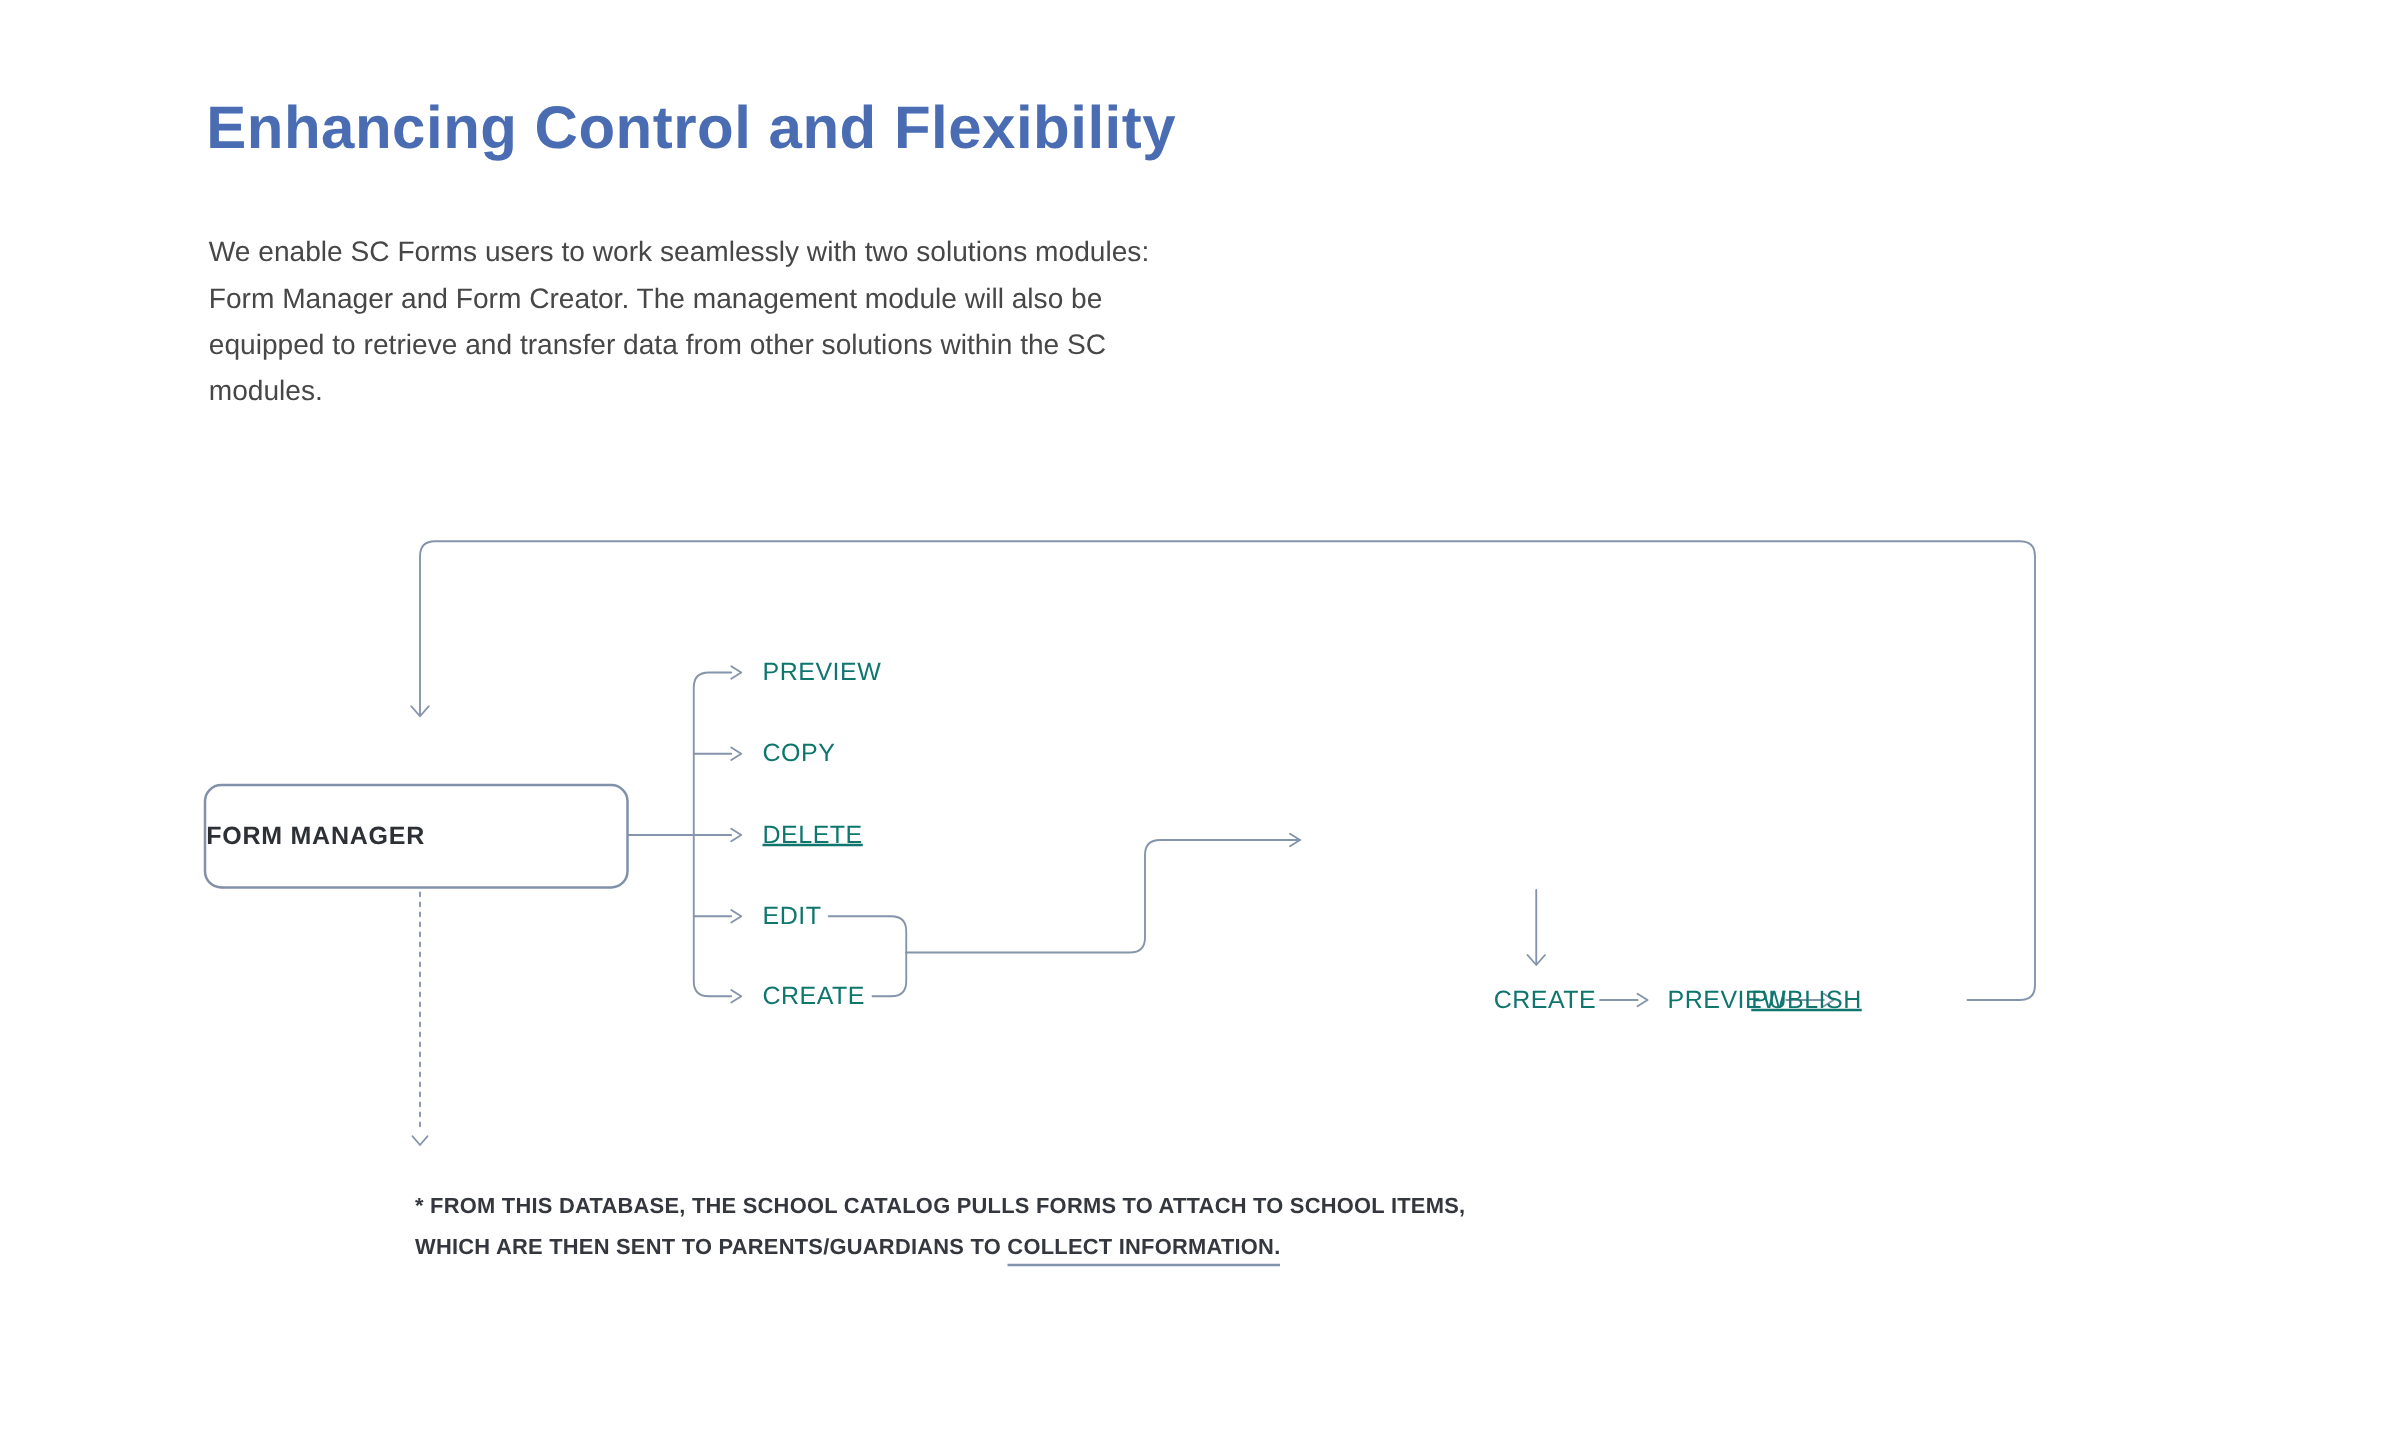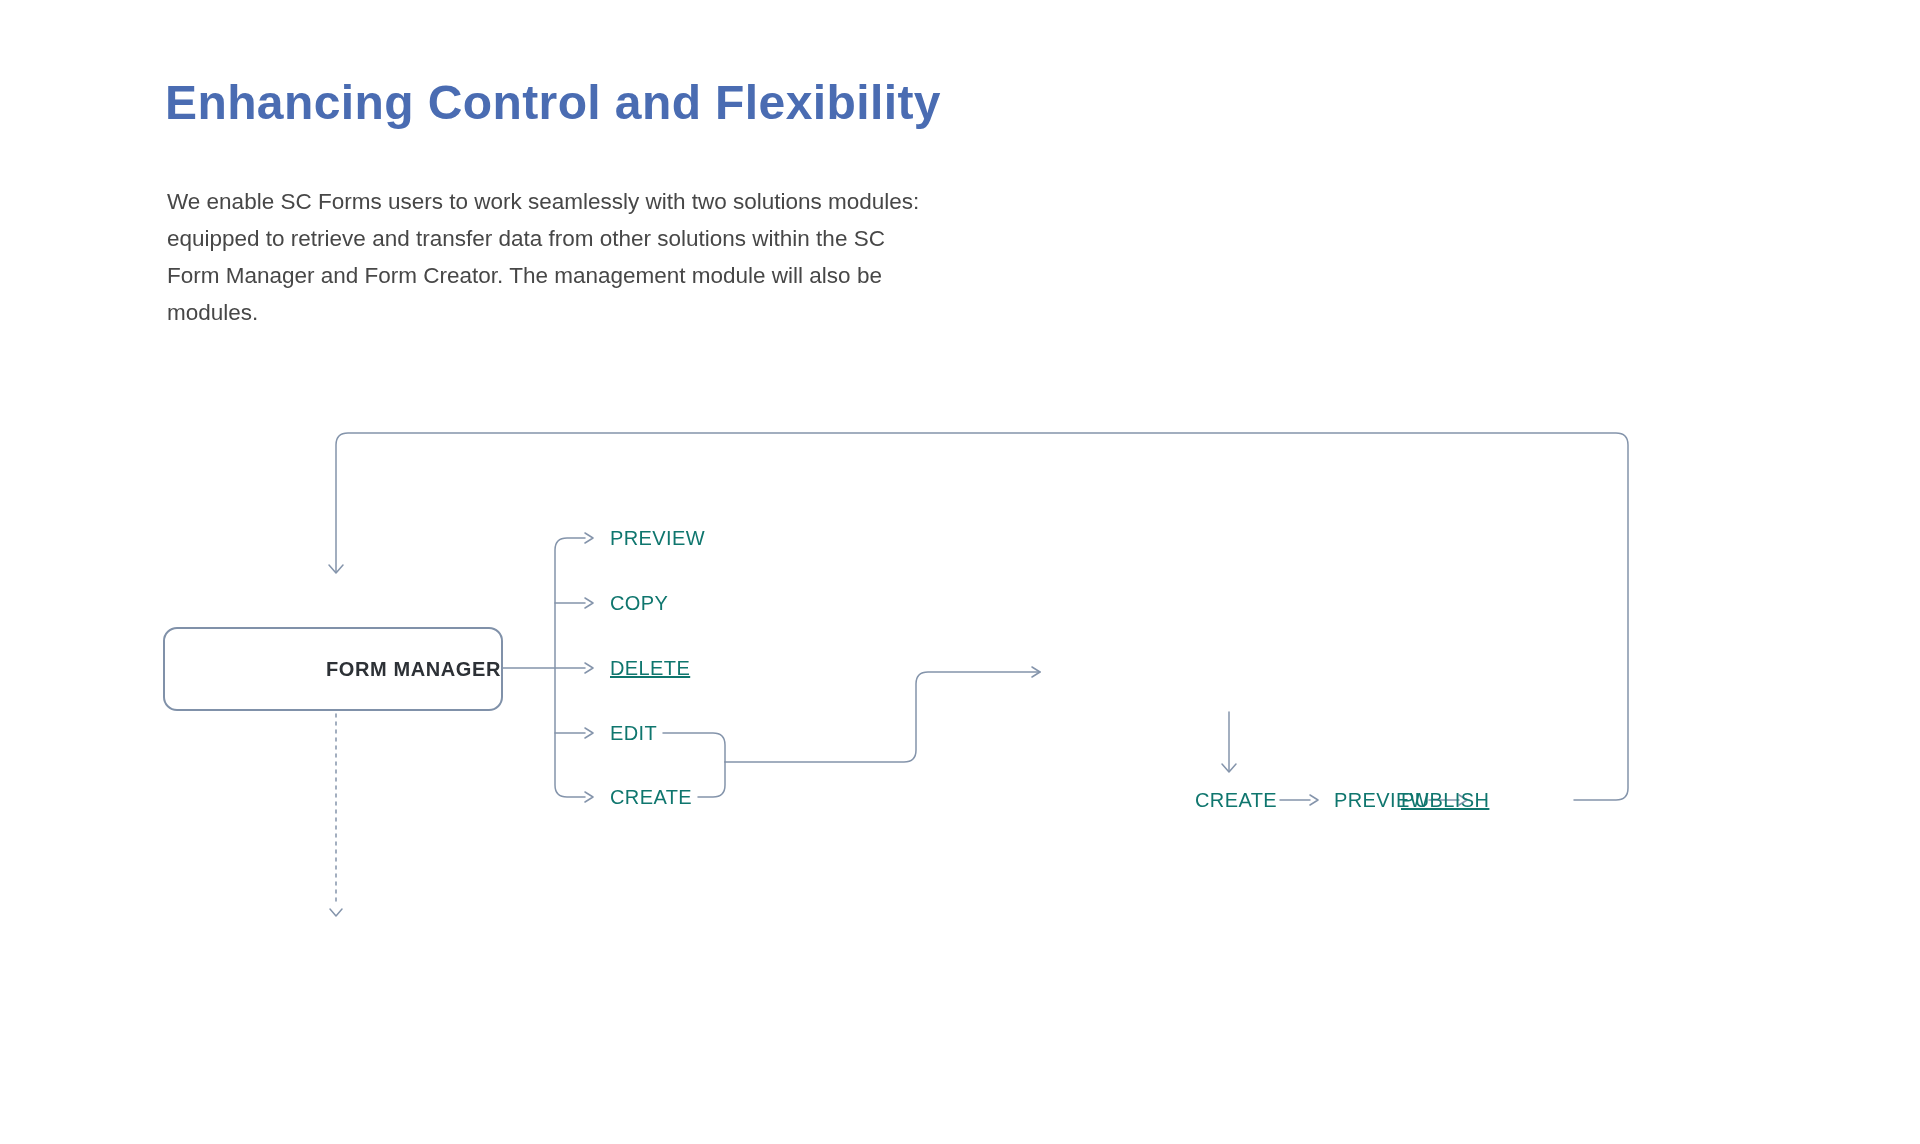--- a/index.html
+++ b/index.html
@@ -22,21 +22,21 @@
     font-size: 22.5px; line-height: 37px; color: #474747;
   }
 
   svg.connectors { position: absolute; left: 0; top: 0; }
   .ln { fill: none; stroke: #8494ab; stroke-width: 1.5; stroke-linecap: round; stroke-linejoin: round; }
   .ln-dash { stroke-dasharray: 3 5; }
 
   .node-box {
     position: absolute; width: 340px;
     background: #ffffff; border: 2px solid #8091a9; border-radius: 14px;
-    display: flex; align-items: center; justify-content: flex-end;
+    display: flex; align-items: center; justify-content: flex-start;
   }
   .node-box .node-label {
     font-size: 20px; font-weight: bold; letter-spacing: 0.6px; color: #2d3136;
   }
   .box-manager  { left: 163px;  top: 627px; height: 84px; }
   .box-designer { left: 1058px; top: 626px; height: 86px; }
 
   .action-label {
     position: absolute; height: 28px; line-height: 28px;
     font-size: 20px; letter-spacing: 0.4px; color: #0f766e; white-space: nowrap;
@@ -94,33 +94,37 @@
     <path class="ln" d="M 1459 795 L 1467 800 L 1459 805"></path>
 
     <path class="ln ln-dash" d="M 336 714 V 906"></path>
     <path class="ln" d="M 330 909 L 336 916 L 342 909"></path>
   </svg>
 
   <div class="page-title">Enhancing Control and Flexibility</div>
 
   <div class="intro">
     <div>We enable SC Forms users to work seamlessly with two solutions modules:</div>
+    <div>Form Manager and Form Creator. The management module will also be</div>
     <div>equipped to retrieve and transfer data from other solutions within the SC</div>
-    <div>Form Manager and Form Creator. The management module will also be</div>
     <div>modules.</div>
   </div>
 
   <div class="node-box box-manager">
     <span class="node-label">FORM MANAGER</span>
   </div>
 
   <div class="action-label al-preview">PREVIEW</div>
   <div class="action-label al-copy">COPY</div>
   <div class="action-label al-delete">DELETE</div>
   <div class="action-label al-edit">EDIT</div>
   <div class="action-label al-create">CREATE</div>
 
   <div class="action-label al-d-create">CREATE</div>
   <div class="action-label al-d-preview">PREVIEW</div>
   <div class="action-label al-d-publish">PUBLISH</div>
 
+  <div class="footnote">
+    <div>* FROM THIS DATABASE, THE SCHOOL CATALOG PULLS FORMS TO ATTACH TO SCHOOL ITEMS,</div>
+    <div><span>WHICH ARE THEN SENT TO PARENTS/GUARDIANS TO </span><span class="underlined">COLLECT INFORMATION.</span></div>
+  </div>
 
 </div>
 
 </body></html>

